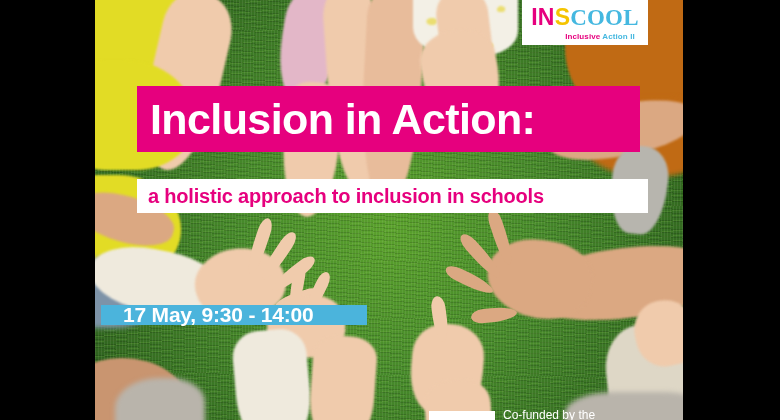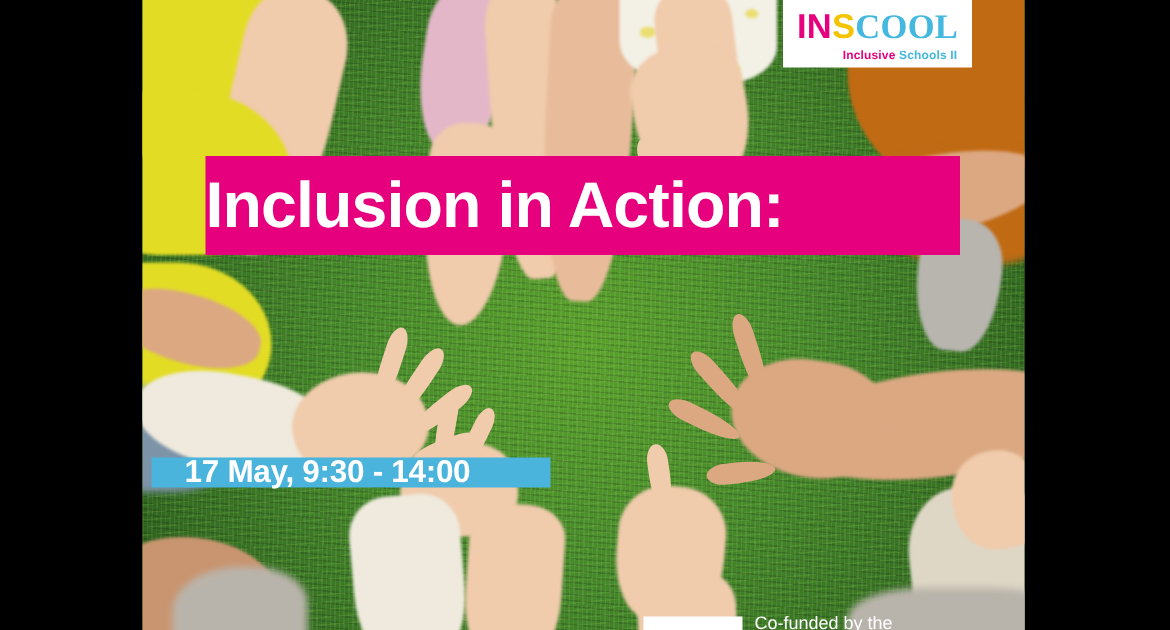--- a/index.html
+++ b/index.html
@@ -69,26 +69,27 @@
   .sock-grey     { background: #b7b5ae; }
   .fur-white     { background: #efeadd; }
 
   .soft { filter: blur(1.2px); }
   .softer { filter: blur(2.4px); }
 
   
   .title-banner {
     position: absolute;
     left: 137px;
-    top: 104px;
+    top: 86px;
     width: 503px;
     height: 66px;
     background: #e6007e;
     display: flex;
     align-items: center;
+    padding-left: 13px;
     box-sizing: border-box;
   }
   .title-banner span {
     color: #ffffff;
     font-size: 43px;
     font-weight: bold;
     letter-spacing: -0.6px;
     line-height: 1;
     white-space: nowrap;
   }
@@ -284,27 +285,30 @@
 
     <div class="blob shirt-cream soft" style="left:512px; top:324px; width:90px; height:110px; border-radius:40% 30% 20% 25%; transform:rotate(-6deg);"></div>
     <div class="blob skin-b soft" style="left:540px; top:300px; width:62px; height:66px; border-radius:45% 50% 40% 45%; transform:rotate(-12deg);"></div>
 
     <div class="blob shirt-grey softer" style="left:470px; top:392px; width:140px; height:60px; border-radius:35% 30% 10% 12%;"></div>
   </div>
 
   <div class="logo-box">
     <div class="logo-word"><span class="logo-in">IN</span><span class="logo-s">S</span><span class="logo-cool">COOL</span></div>
     <div class="logo-sub"><span class="logo-sub-a">Inclusive</span>
-      <span class="logo-sub-b">Schools II</span></div>
+      <span class="logo-sub-b">Action II</span></div>
   </div>
 
   <div class="title-banner">
     <span>Inclusion in Action:</span>
   </div>
 
+  <div class="subtitle-banner">
+    <span>a holistic approach to inclusion in schools</span>
+  </div>
 
   <div class="date-banner">
     <span>17 May, 9:30 - 14:00</span>
   </div>
 
 
   <div class="eu-flag"></div>
   <div class="eu-text">Co-funded by the</div>
 
 </div>

